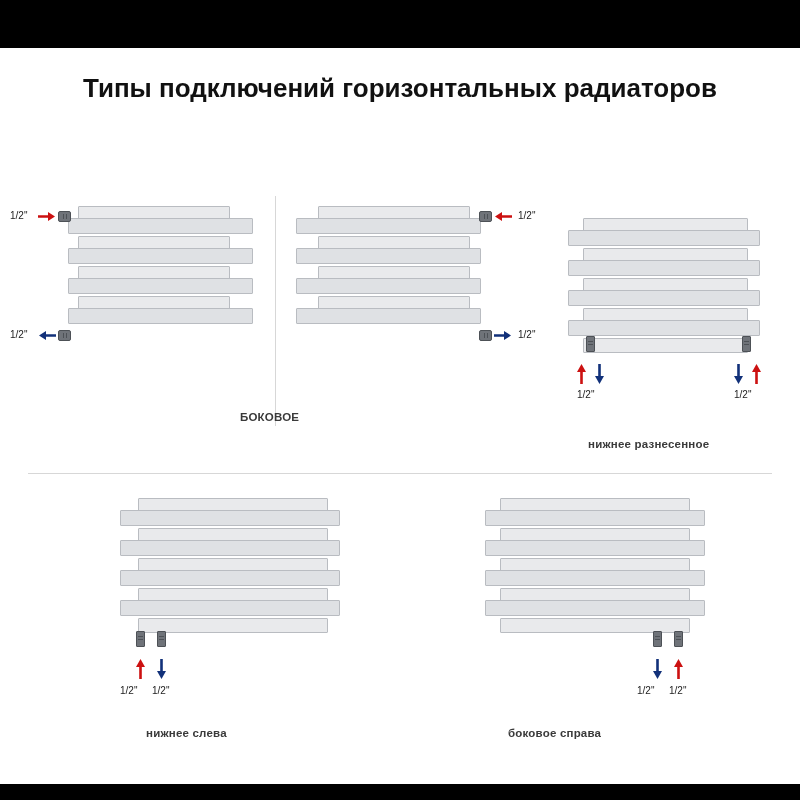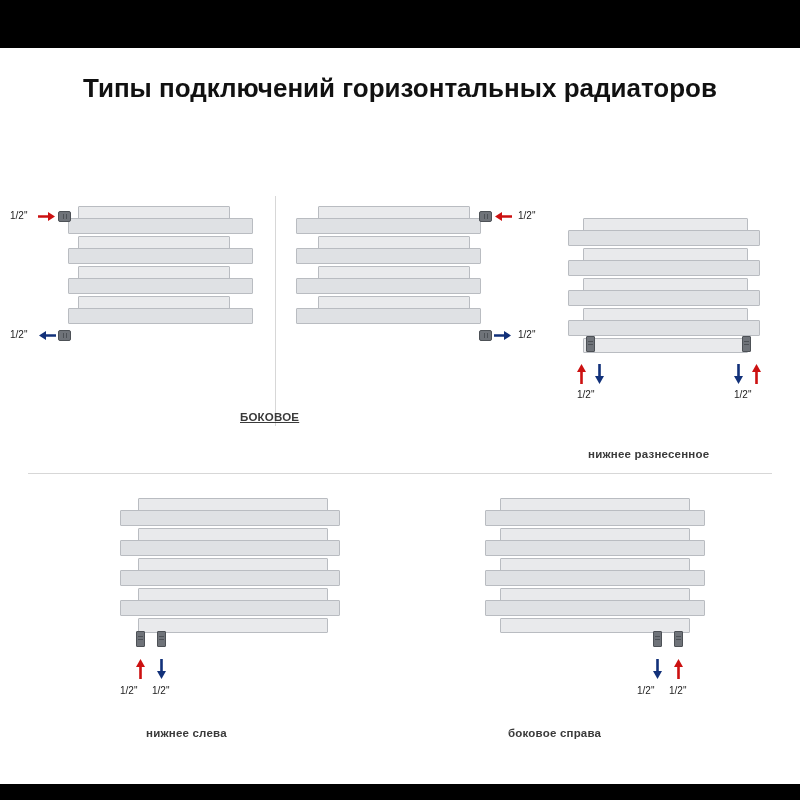--- a/index.html
+++ b/index.html
@@ -187,21 +187,21 @@
       </div>
       <div class="arrow" style="left:494px; top:282px;">
         <svg width="18" height="11" viewBox="0 0 18 11">
             <path d="M0 4.2 h10 v-3.2 l7 4.5 -7 4.5 v-3.2 h-10 z" fill="#12317a"></path>
           </svg>
       </div>
 
       <span class="sizelbl" style="left:518px; top:162px;">1/2"</span>
       <span class="sizelbl" style="left:518px; top:281px;">1/2"</span>
 
-      <span class="caption" style="left:240px; top:363px; text-transform:uppercase;text-decoration:underline;">боковое</span>
+      <span class="caption" style="left:240px; top:363px; text-transform:uppercase;">боковое</span>
     </div>
 
     <div class="rad" style="left:0; top:0; width:800px; height:800px;">
       <div class="bar" style="left:583px; top:170px; width:165px; height:15px;"></div>
       <div class="bar sh" style="left:568px; top:182px; width:192px; height:16px;"></div>
       <div class="bar" style="left:583px; top:200px; width:165px; height:15px;"></div>
       <div class="bar sh" style="left:568px; top:212px; width:192px; height:16px;"></div>
       <div class="bar" style="left:583px; top:230px; width:165px; height:15px;"></div>
       <div class="bar sh" style="left:568px; top:242px; width:192px; height:16px;"></div>
       <div class="bar" style="left:583px; top:260px; width:165px; height:15px;"></div>
@@ -228,21 +228,21 @@
       </div>
       <div class="arrow" style="left:751px; top:316px;">
         <svg width="11" height="20" viewBox="0 0 11 20">
             <path d="M4.2 20 v-12 h-3.2 l4.5 -8 4.5 8 h-3.2 v12 z" fill="#cc1111"></path>
           </svg>
       </div>
 
       <span class="sizelbl" style="left:577px; top:341px;">1/2"</span>
       <span class="sizelbl" style="left:734px; top:341px;">1/2"</span>
 
-      <span class="caption" style="left:588px; top:390px;margin-top:10px;">нижнее разнесенное</span>
+      <span class="caption" style="left:588px; top:390px;">нижнее разнесенное</span>
     </div>
 
     <div class="rad" style="left:0; top:0; width:800px; height:800px;">
       <div class="bar" style="left:138px; top:450px; width:190px; height:15px;"></div>
       <div class="bar sh" style="left:120px; top:462px; width:220px; height:16px;"></div>
       <div class="bar" style="left:138px; top:480px; width:190px; height:15px;"></div>
       <div class="bar sh" style="left:120px; top:492px; width:220px; height:16px;"></div>
       <div class="bar" style="left:138px; top:510px; width:190px; height:15px;"></div>
       <div class="bar sh" style="left:120px; top:522px; width:220px; height:16px;"></div>
       <div class="bar" style="left:138px; top:540px; width:190px; height:15px;"></div>

